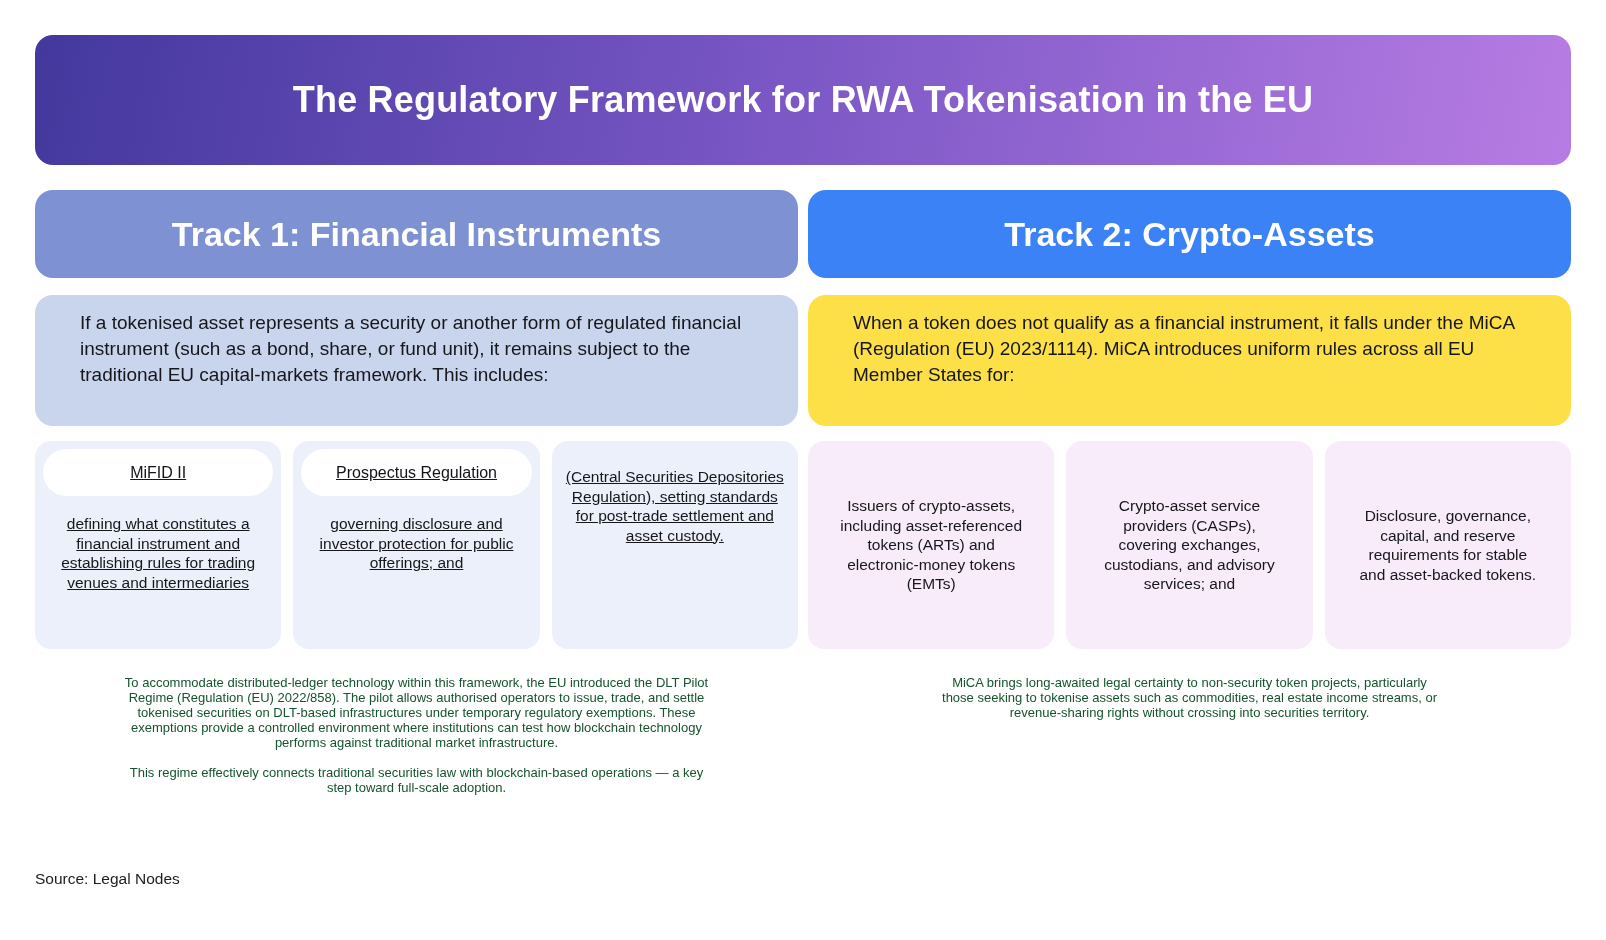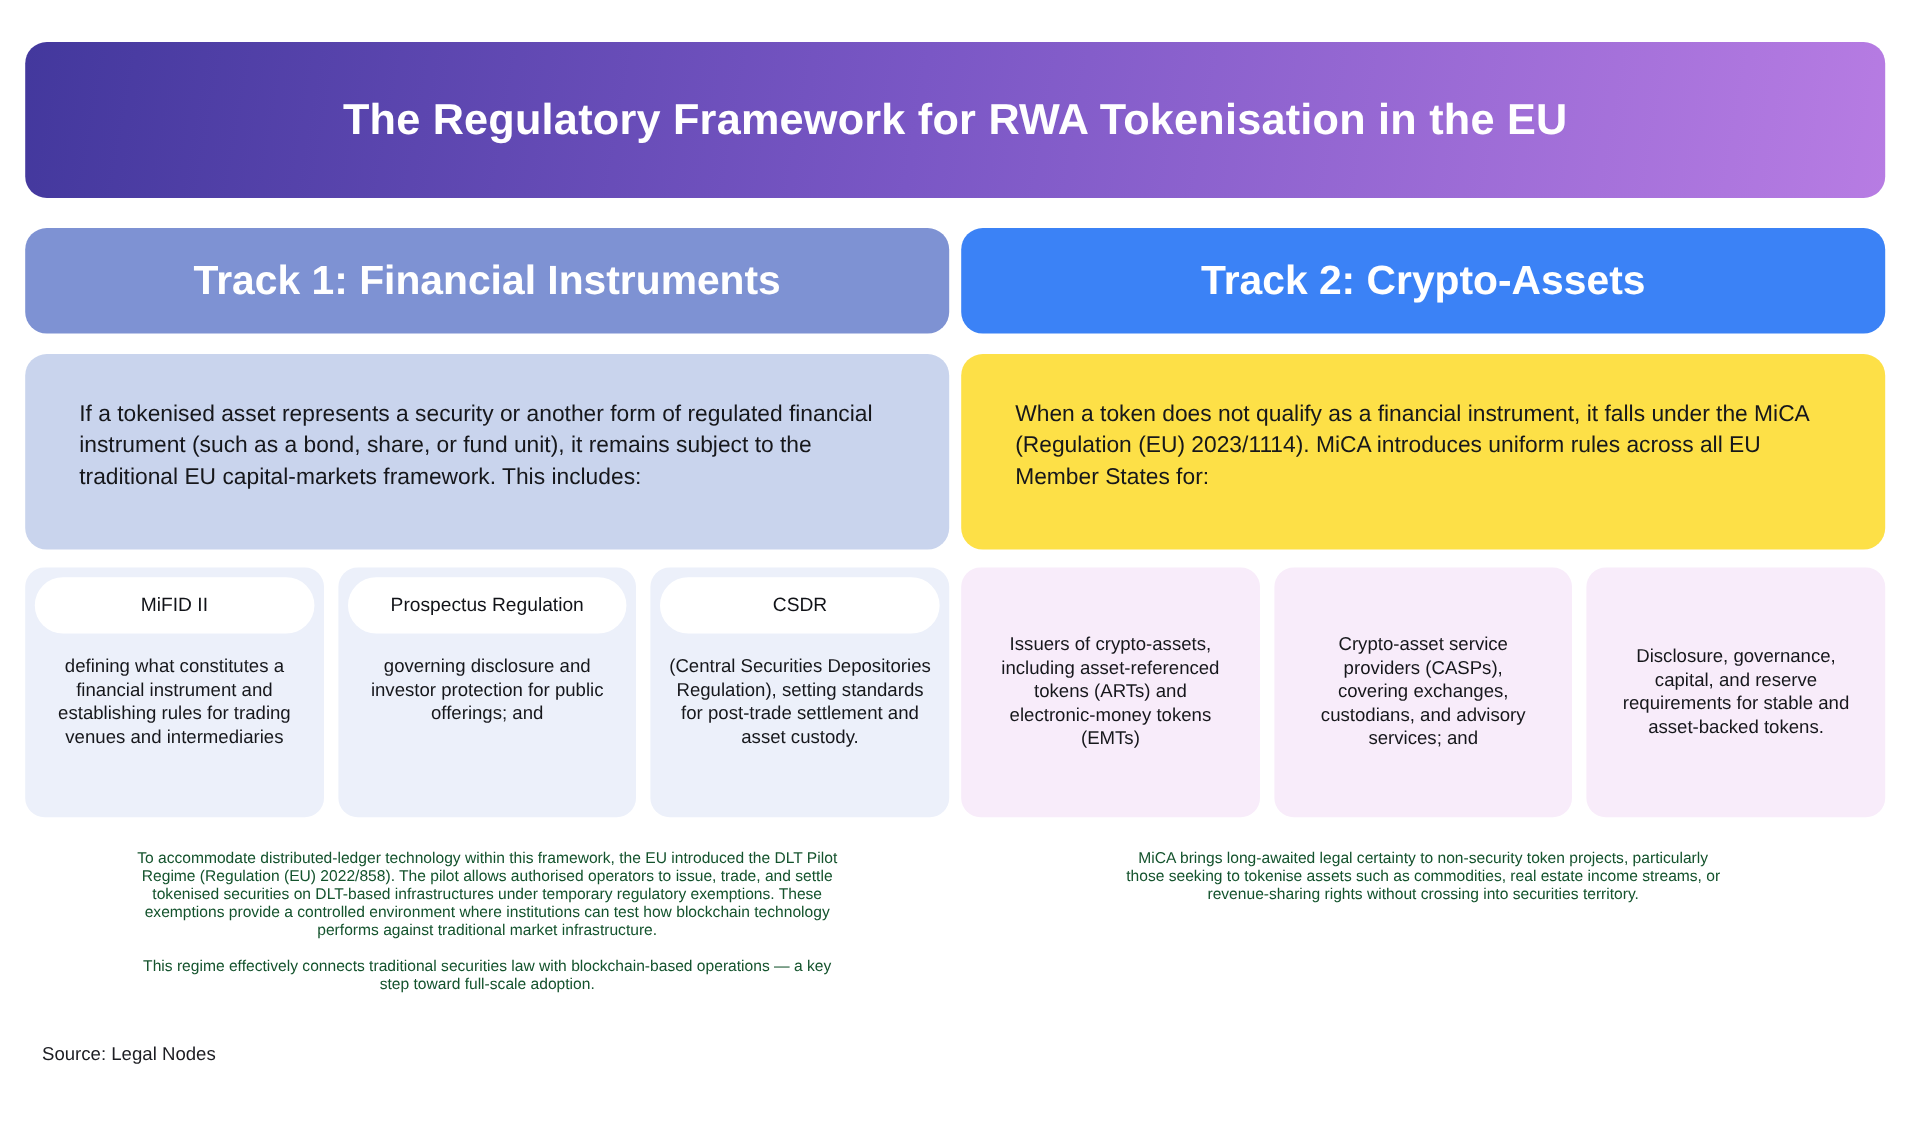--- a/index.html
+++ b/index.html
@@ -4,21 +4,21 @@
 <style>
   html, body { margin: 0; padding: 0; }
   body {
     width: 1606px; height: 940px;
     background: #ffffff;
     font-family: "Liberation Sans", sans-serif;
     color: #16171b;
     position: relative;
     overflow: hidden;
   }
-  .page { position: absolute; inset: 0; padding: 35px 35px 0 21px; box-sizing: border-box; }
+  .page { position: absolute; inset: 0; padding: 35px 35px 0 35px; box-sizing: border-box; }
 
   
   .main-header {
     height: 130px;
     border-radius: 18px;
     background: linear-gradient(100deg, #43389D 0%, #7A57C5 48%, #B77CE3 100%);
     display: flex; align-items: center; justify-content: center;
   }
   .main-header h1 {
     margin: 0; color: #ffffff; font-size: 36px; font-weight: 700; letter-spacing: 0.2px;
@@ -30,33 +30,33 @@
 
   .track-header {
     height: 88px; border-radius: 18px;
     display: flex; align-items: center; justify-content: center;
   }
   .track-header h2 { margin: 0; color: #ffffff; font-size: 34px; font-weight: 700; }
   .track1 .track-header { background: #7E92D3; }
   .track2 .track-header { background: #3b82f6; }
 
   .track-desc {
-    margin-top: 17px; height: 163px; border-radius: 18px;
+    margin-top: 17px; height: 131px; border-radius: 18px;
     box-sizing: border-box; padding: 38px 45px;
-    display: flex; align-items: flex-start;
+    display: flex; align-items: flex-end;
   }
   .track1 .track-desc { background: #C9D4ED; }
   .track2 .track-desc { background: #fde047; }
   .track-desc p { margin: 0; font-size: 19px; line-height: 26px; color: #16171b; }
 
   .cards { display: flex; gap: 12px; margin-top: 15px; }
   .card {
     flex: 1; min-width: 0; height: 208px; border-radius: 16px; box-sizing: border-box;
   }
-  .track1 .card { background: #ECF0FA; padding: 8px; }
+  .track1 .card { background: #ECF0FA; padding: 8px; text-decoration: underline; }
   .track2 .card {
     background: #F8ECFA; padding: 14px 18px;
     display: flex; align-items: center; justify-content: center;
   }
   .pill {
     background: #ffffff; border-radius: 24px; height: 47px;
     display: flex; align-items: center; justify-content: center;
     font-size: 16px; color: #111318;
   }
   .card-body {
@@ -102,21 +102,20 @@
       <div class="cards">
         <div class="card">
           <div class="pill">MiFID II</div>
           <div class="card-body">defining what constitutes a financial instrument and establishing rules for trading venues and intermediaries</div>
         </div>
         <div class="card">
           <div class="pill">Prospectus Regulation</div>
           <div class="card-body">governing disclosure and investor protection for public offerings; and</div>
         </div>
         <div class="card">
-          <div class="pill">CSDR</div>
           <div class="card-body">(Central Securities Depositories Regulation), setting standards for post-trade settlement and asset custody.</div>
         </div>
       </div>
 
       <div class="footnotes">
         <p class="fn-wide">To accommodate distributed-ledger technology within this framework, the EU introduced the DLT Pilot Regime (Regulation (EU) 2022/858). The pilot allows authorised operators to issue, trade, and settle tokenised securities on DLT-based infrastructures under temporary regulatory exemptions. These exemptions provide a controlled environment where institutions can test how blockchain technology performs against traditional market infrastructure.</p>
         <p class="fn-narrow">This regime effectively connects traditional securities law with blockchain-based operations — a key step toward full-scale adoption.</p>
       </div>
     </section>
 

